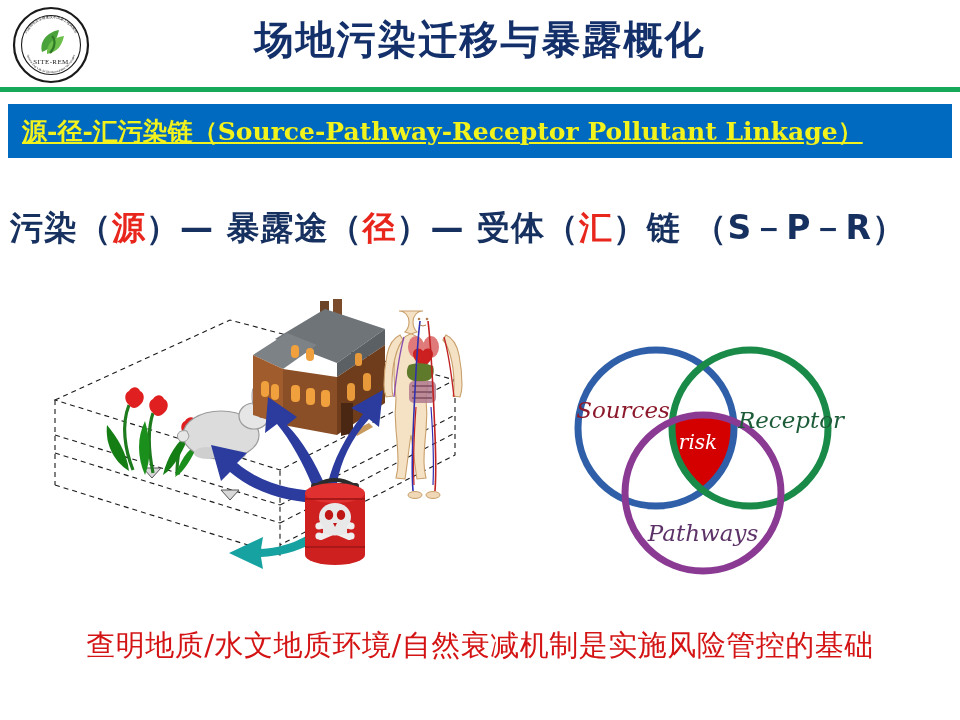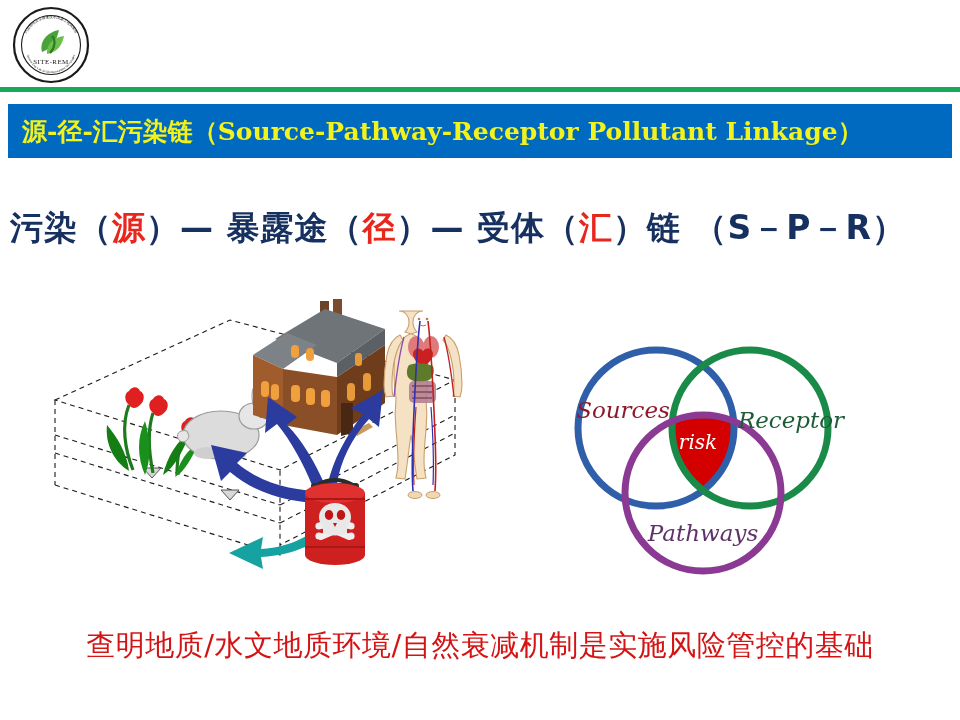--- a/index.html
+++ b/index.html
@@ -61,20 +61,21 @@
     align-items: center;
   }
   #banner-text {
     color: #f2f21c;
     font-family: "DejaVu Serif", serif;
     font-size: 25px;
     font-weight: bold;
     padding-left: 14px;
     white-space: nowrap;
     letter-spacing: 0px;
+    text-decoration: underline;
   }
 
   
   #headline {
     position: absolute;
     left: 0; top: 206px;
     width: 916px;
     text-align: center;
     font-family: "DejaVu Sans", sans-serif;
     font-size: 33px;
@@ -125,20 +126,21 @@
       </text>
 
       <path id="arcBot" d="M 14 42 A 25 25 0 0 0 64 42" fill="none"></path>
       <text font-family="'Liberation Sans',sans-serif" font-size="2.7" fill="#1a1a1a">
         <textPath href="#arcBot" startOffset="50%" text-anchor="middle">National Eng. Lab. for Site Remediation Technologies</textPath>
       </text>
       <text x="39" y="58" text-anchor="middle" font-family="'Liberation Serif',serif" font-size="7" fill="#1a1a1a" letter-spacing="0.4">SITE-REM</text>
     </svg>
   </div>
 
+  <div id="slide-title">场地污染迁移与暴露概化</div>
 
 
   <div id="header-rule-green"></div>
 </div>
 
 <div id="banner">
   <span id="banner-text">源-径-汇污染链（Source-Pathway-Receptor  Pollutant Linkage）</span>
 </div>
 
 <div id="headline">

